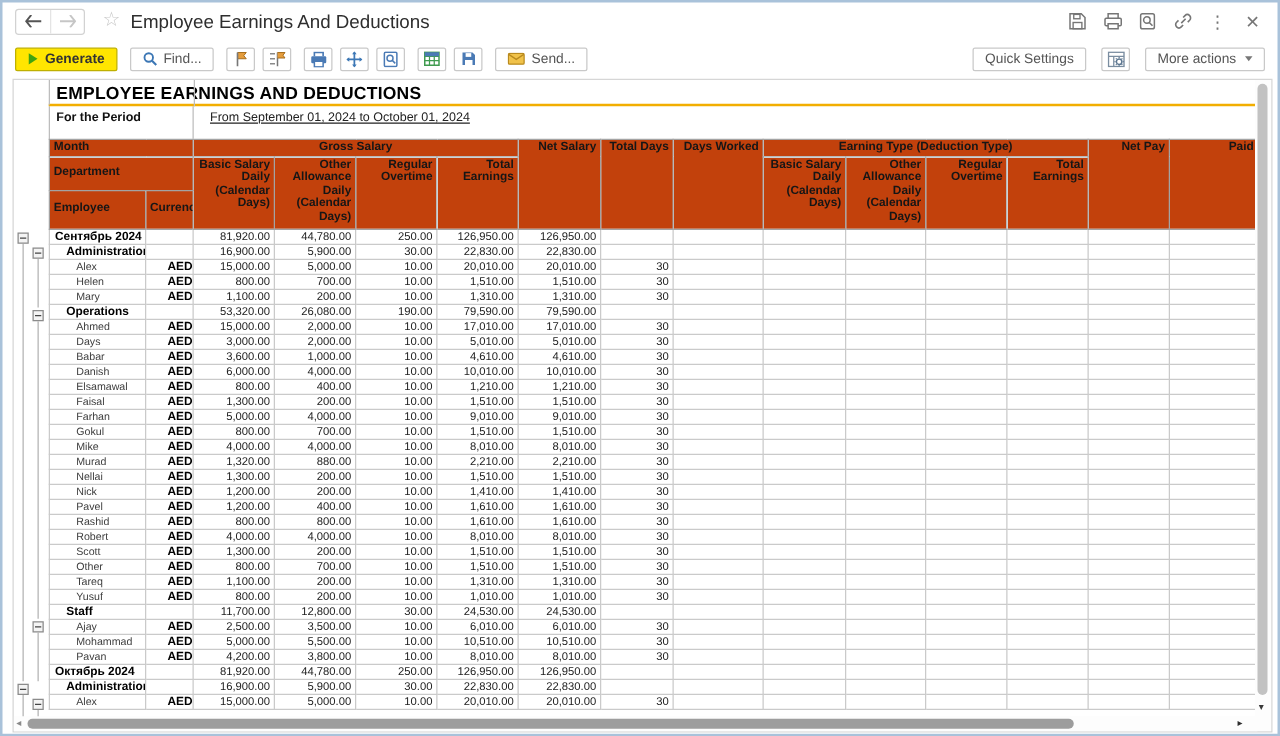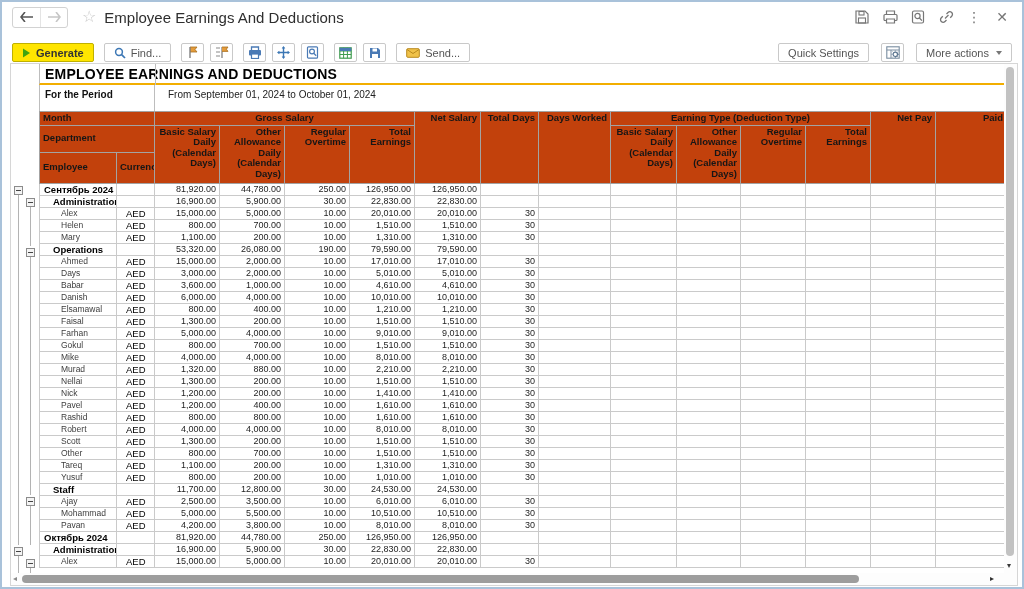--- a/index.html
+++ b/index.html
@@ -14,21 +14,21 @@
   .navbtn{ width:27px; display:flex; align-items:center; justify-content:center; cursor:pointer; }
   .navbtn + .navbtn{ border-left:1px solid #e4e4e4; }
   .star{ color:#c9c9c9; font-size:16px; margin:0 8px 0 14px; line-height:1; }
   .page-title{ font-size:15px; color:#2e2e2e; white-space:nowrap; }
   .tb-icons{ margin-left:auto; display:flex; align-items:center; gap:12px; color:#767676; }
   .tb-icons .ic{ width:16px; height:16px; display:flex; align-items:center; justify-content:center; cursor:pointer; }
   .glyph{ font-size:14px; line-height:1; color:#767676; }
 
   
   .toolbar{ position:absolute; top:30px; left:0; right:0; height:30px;
-    display:flex; align-items:flex-end; padding:0 10px; }
+    display:flex; align-items:center; padding:0 10px; }
   .btn{ height:19px; display:inline-flex; align-items:center; gap:5px; padding:0 9px;
     border:1px solid #c9c9c9; border-radius:2px; background:#fff; font-size:11px; color:#555;
     white-space:nowrap; cursor:pointer; }
   .iconbtn{ width:23px; padding:0; justify-content:center; }
   .generate{ background:#ffe500; border-color:#bfb000; color:#333; font-weight:bold; }
   .sp6{ width:6px; } .sp10{ width:10px; }
   .caret{ width:0; height:0; border-left:3px solid transparent; border-right:3px solid transparent;
     border-top:4px solid #777; margin-left:2px; }
   .tool-right{ margin-left:auto; display:flex; align-items:center; gap:12px; }
 
@@ -42,34 +42,34 @@
   .gbox .dash{ width:5px; height:1px; background:#444; }
 
   .sheet{ position:absolute; left:28px; top:0; width:967px; }
   .rpt-title{ height:21px; line-height:20px; font-weight:bold; font-size:14px; color:#000;
     border-left:1px solid #bdbdbd; border-right:1px solid #bdbdbd; padding-left:5px;
     border-bottom:2px solid #f2ae00; position:relative; letter-spacing:.2px; }
   .rpt-title .vline{ position:absolute; left:115px; top:0; bottom:-2px; width:1px; background:#bdbdbd; }
   .period{ height:26px; display:flex; border-left:1px solid #bdbdbd; border-right:1px solid #bdbdbd; }
   .period-label{ width:115px; border-right:1px solid #bdbdbd; font-weight:bold; font-size:10px;
     color:#111; padding:4px 0 0 5px; }
-  .period-value{ font-size:10px; color:#222; padding:4px 0 0 13px; }
+  .period-value{ font-size:10px; color:#222; padding:4px 0 0 13px;text-decoration:underline; }
 
   table.grid{ border-collapse:collapse; table-layout:fixed; width:967px; }
   .grid th{ background:#c2410c; border:1px solid #a3a3a3; font-size:9.5px; font-weight:bold;
     color:#161616; padding:1px 3px; line-height:10.5px; vertical-align:top; overflow:hidden; }
   .grid th.hl{ text-align:left; } .grid th.hc{ } .grid th.hr{ text-align:right;margin-top:12px; }
   .grid th.vm{ vertical-align:middle; }
   .grid td{ border:1px solid #cacaca; height:11.4px; padding:0; font-size:9px; color:#1d1d1d;
     line-height:11px; vertical-align:middle; overflow:hidden; white-space:nowrap; }
   td.nm{ text-align:left; }
   td.g0{ font-weight:bold; font-size:9.5px; padding-left:4px; color:#000; }
   td.g1{ font-weight:bold; font-size:9.5px; padding-left:13px; color:#000; }
   td.g2{ font-size:8.5px; padding-left:21px; color:#3d3d3d; }
-  td.cur{ font-weight:normal; font-size:9.5px; padding-left:9px; color:#000; }
+  td.cur{ font-weight:bold; font-size:9.5px; padding-left:9px; color:#000;text-align:right; }
   td.num{ text-align:right; padding-right:3px; }
 
   
   .vscroll{ position:absolute; right:0; top:0; width:13px; height:100%; background:#fdfdfd; }
   .vthumb{ position:absolute; left:2px; top:3px; width:8px; height:489px; background:#c2c2c2; border-radius:4px; }
   .vmark{ position:absolute; left:3px; top:498px; font-size:8px; color:#3a3a3a; line-height:1; }
   .hscroll{ position:absolute; left:0; top:509px; width:995px; height:13px; background:#fdfdfd; }
   .hthumb{ position:absolute; left:11px; top:2px; width:837px; height:8px; background:#9d9d9d; border-radius:4px; }
   .hmark-l{ position:absolute; left:2px; top:2px; font-size:8px; color:#8a8a8a; line-height:1; }
   .hmark-r{ position:absolute; left:979px; top:2px; font-size:8px; color:#2e2e2e; line-height:1; }

